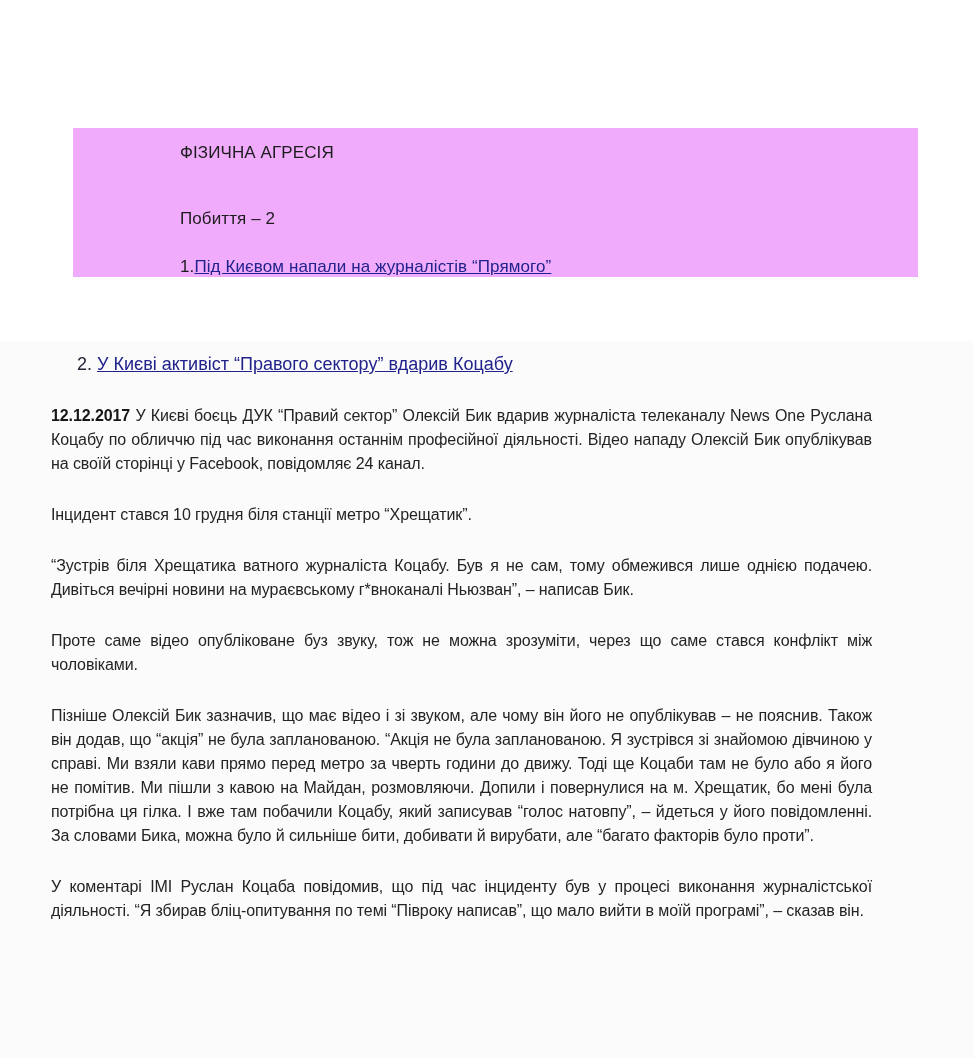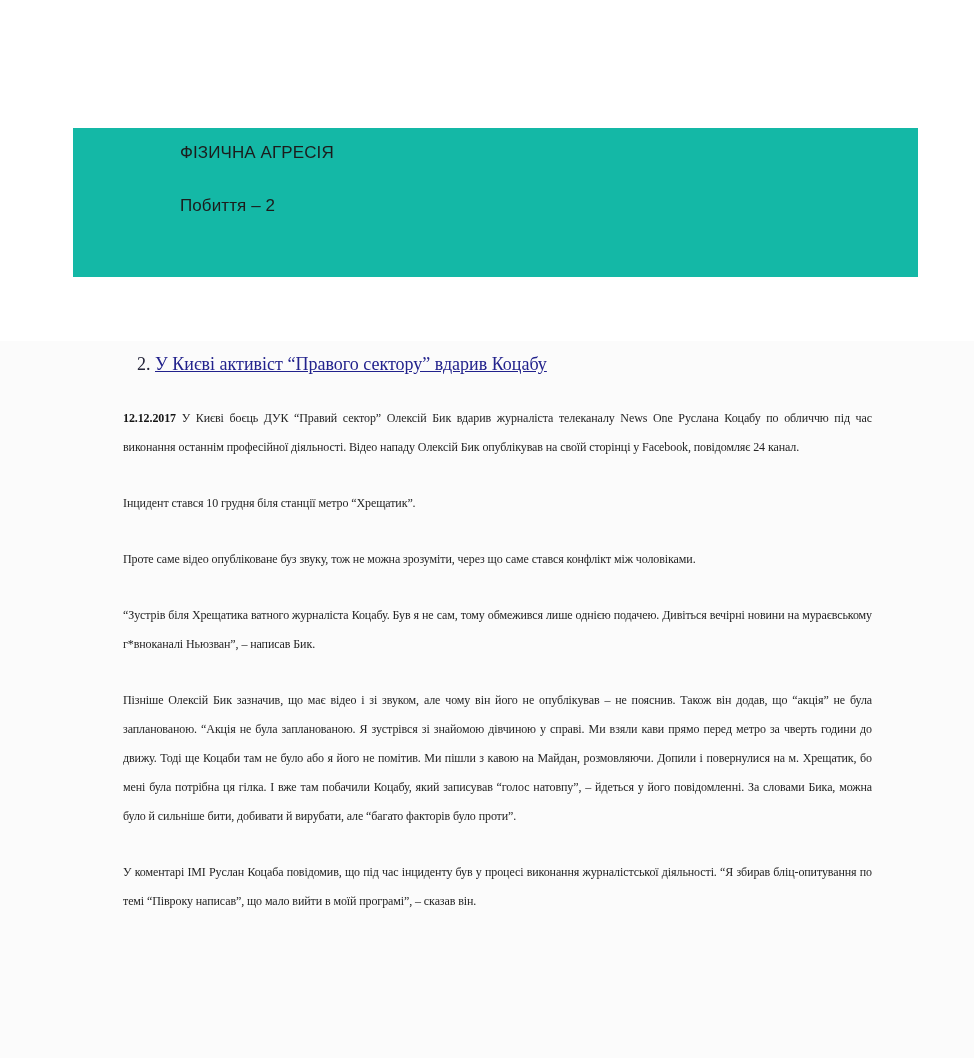--- a/index.html
+++ b/index.html
@@ -17,92 +17,92 @@
     color: #232323;
   }
 
   
   .summary-box {
     position: absolute;
     left: 73px;
     top: 128px;
     width: 845px;
     height: 149px;
-    background: #14b8a6;
+    background: #f0abfc;
     box-sizing: border-box;
     padding: 16px 40px 0 107px;
   }
   .box-title,
   .box-subtitle,
   .box-item {
     margin: 0;
     font-size: 17px;
     line-height: 18px;
     color: #1c1c1c;
     letter-spacing: 0.1px;
     white-space: nowrap;
   }
-  .box-subtitle { margin-top: 35px; }
+  .box-subtitle { margin-top: 48px; }
   .box-item     { margin-top: 30px; }
   .item-num { color: #1c1c1c; }
 
   a.doc-link {
     color: #22228c;
     text-decoration: underline;
     cursor: pointer;
   }
 
   
   .article-band {
     position: absolute;
     left: 0;
     top: 341px;
     width: 974px;
     height: 717px;
     background: #fbfbfb;
     box-sizing: border-box;
-    padding: 11px 102px 0 111px;
-    font-family: Liberation Serif, serif;
+    padding: 11px 102px 0 51px;
   }
   .item2-line {
     margin: 0 0 0 26px;
     font-size: 18px;
     line-height: 25px;
     white-space: nowrap;
   }
   .item2-line .item-num { color: #242438; }
   .para {
-    margin: 27px 0 0 12px;
-    font-size: 12px;
-    line-height: 29px;
+    margin: 27px 0 0 0;
+    font-size: 16px;
+    line-height: 24px;
     text-align: justify;
     color: #242424;
     letter-spacing: -0.1px;
   }
   .para b { font-weight: 700; color: #161616; }
 </style>
 </head>
 <body>
 
 <div class="screen">
 
   <section class="summary-box">
     <p class="box-title">ФІЗИЧНА АГРЕСІЯ</p>
     <p class="box-subtitle">Побиття – 2</p>
+    <p class="box-item"><span class="item-num">1.</span><a class="doc-link">Під Києвом напали на журналістів “Прямого”</a></p>
   </section>
 
   <section class="article-band">
     <p class="item2-line"><span class="item-num">2.</span> <a class="doc-link">У Києві активіст “Правого сектору” вдарив Коцабу</a></p>
 
     <p class="para"><b>12.12.2017</b> <span>У Києві боєць ДУК “Правий сектор” Олексій Бик вдарив журналіста телеканалу News One Руслана Коцабу по обличчю під час виконання останнім професійної діяльності. Відео нападу Олексій Бик опублікував на своїй сторінці у Facebook, повідомляє 24 канал.</span></p>
 
     <p class="para">Інцидент стався 10 грудня біля станції метро “Хрещатик”.</p>
 
+    <p class="para">“Зустрів біля Хрещатика ватного журналіста Коцабу. Був я не сам, тому обмежився лише однією подачею. Дивіться вечірні новини на мураєвському г*вноканалі Ньюзван”, – написав Бик.</p>
+
     <p class="para">Проте саме відео опубліковане буз звуку, тож не можна зрозуміти, через що саме стався конфлікт між чоловіками.</p>
-
-    <p class="para">“Зустрів біля Хрещатика ватного журналіста Коцабу. Був я не сам, тому обмежився лише однією подачею. Дивіться вечірні новини на мураєвському г*вноканалі Ньюзван”, – написав Бик.</p>
 
     <p class="para">Пізніше Олексій Бик зазначив, що має відео і зі звуком, але чому він його не опублікував – не пояснив. Також він додав, що “акція” не була запланованою. “Акція не була запланованою. Я зустрівся зі знайомою дівчиною у справі. Ми взяли кави прямо перед метро за чверть години до движу. Тоді ще Коцаби там не було або я його не помітив. Ми пішли з кавою на Майдан, розмовляючи. Допили і повернулися на м. Хрещатик, бо мені була потрібна ця гілка. І вже там побачили Коцабу, який записував “голос натовпу”, – йдеться у його повідомленні. За словами Бика, можна було й сильніше бити, добивати й вирубати, але “багато факторів було проти”.</p>
 
     <p class="para">У коментарі ІМІ Руслан Коцаба повідомив, що під час інциденту був у процесі виконання журналістської діяльності. “Я збирав бліц-опитування по темі “Півроку написав”, що мало вийти в моїй програмі”, – сказав він.</p>
   </section>
 
 </div>
 
 </body></html>

